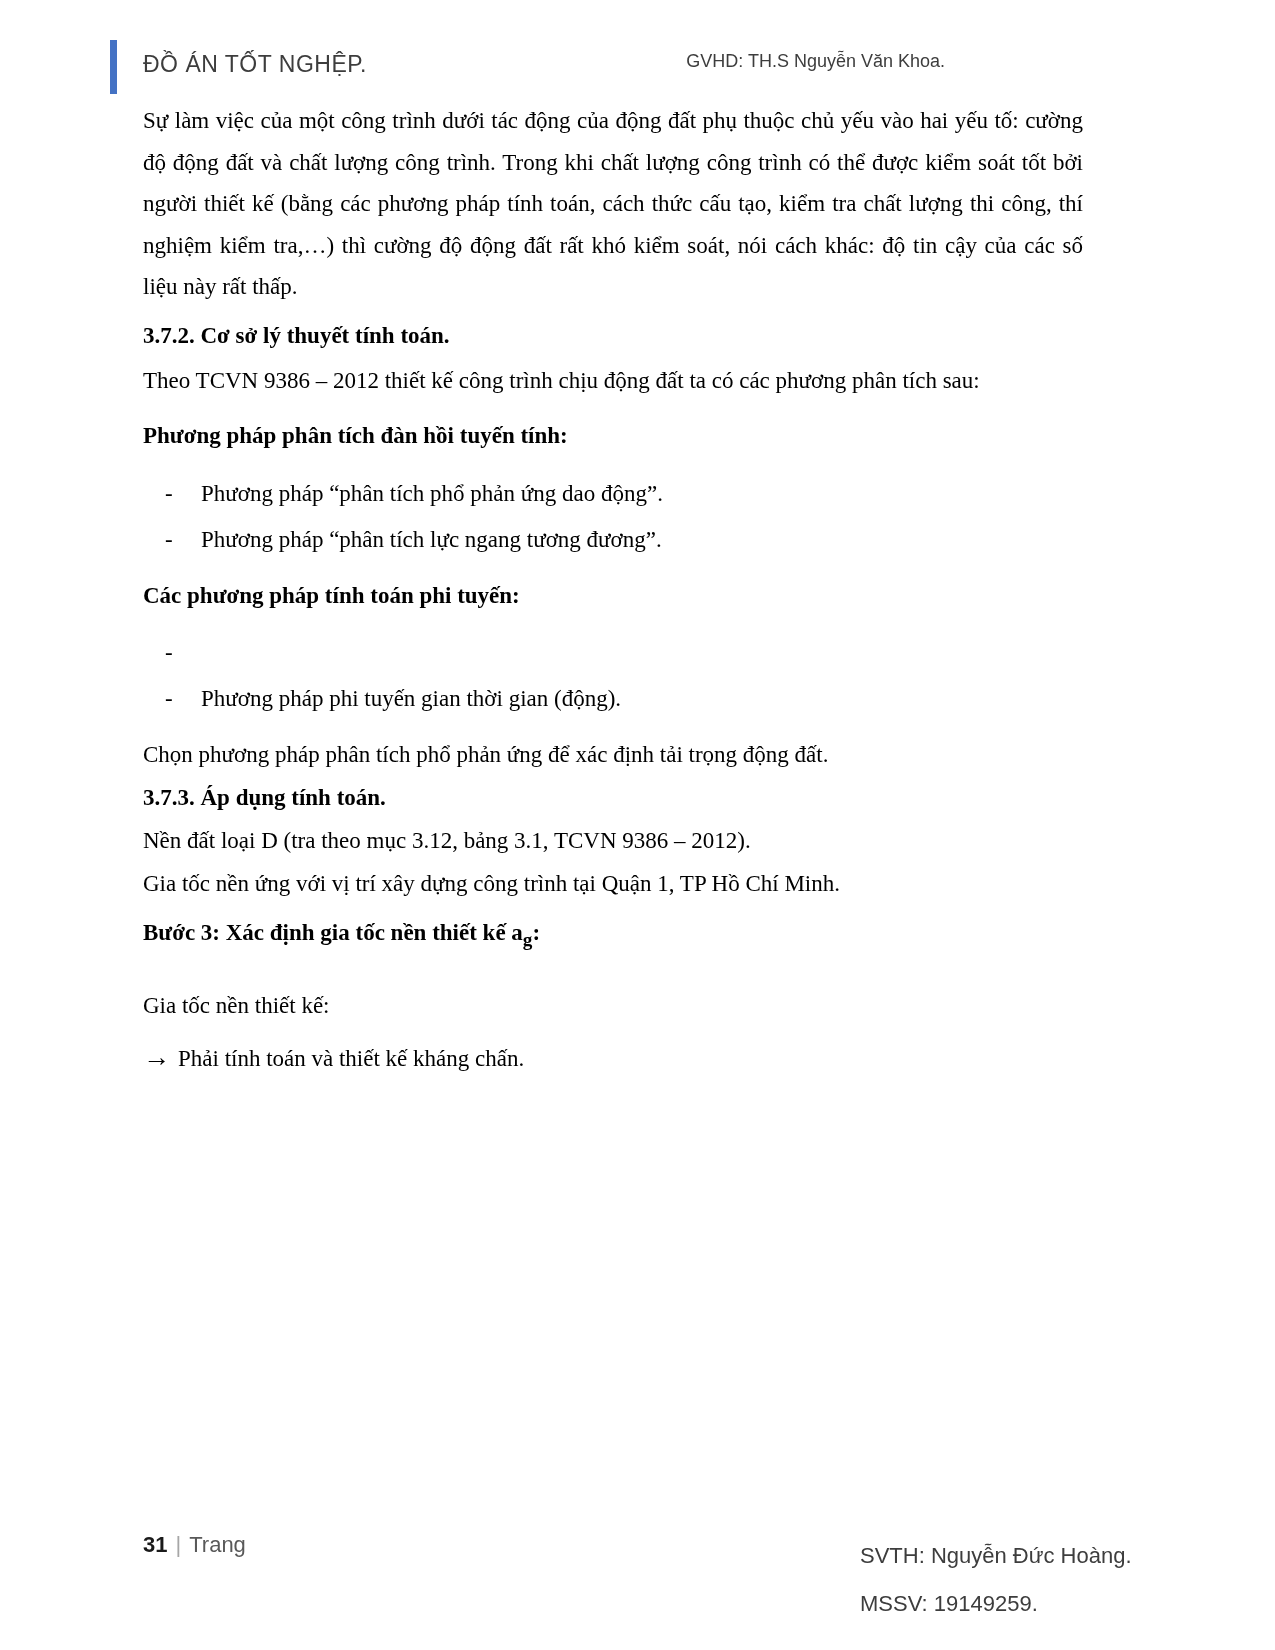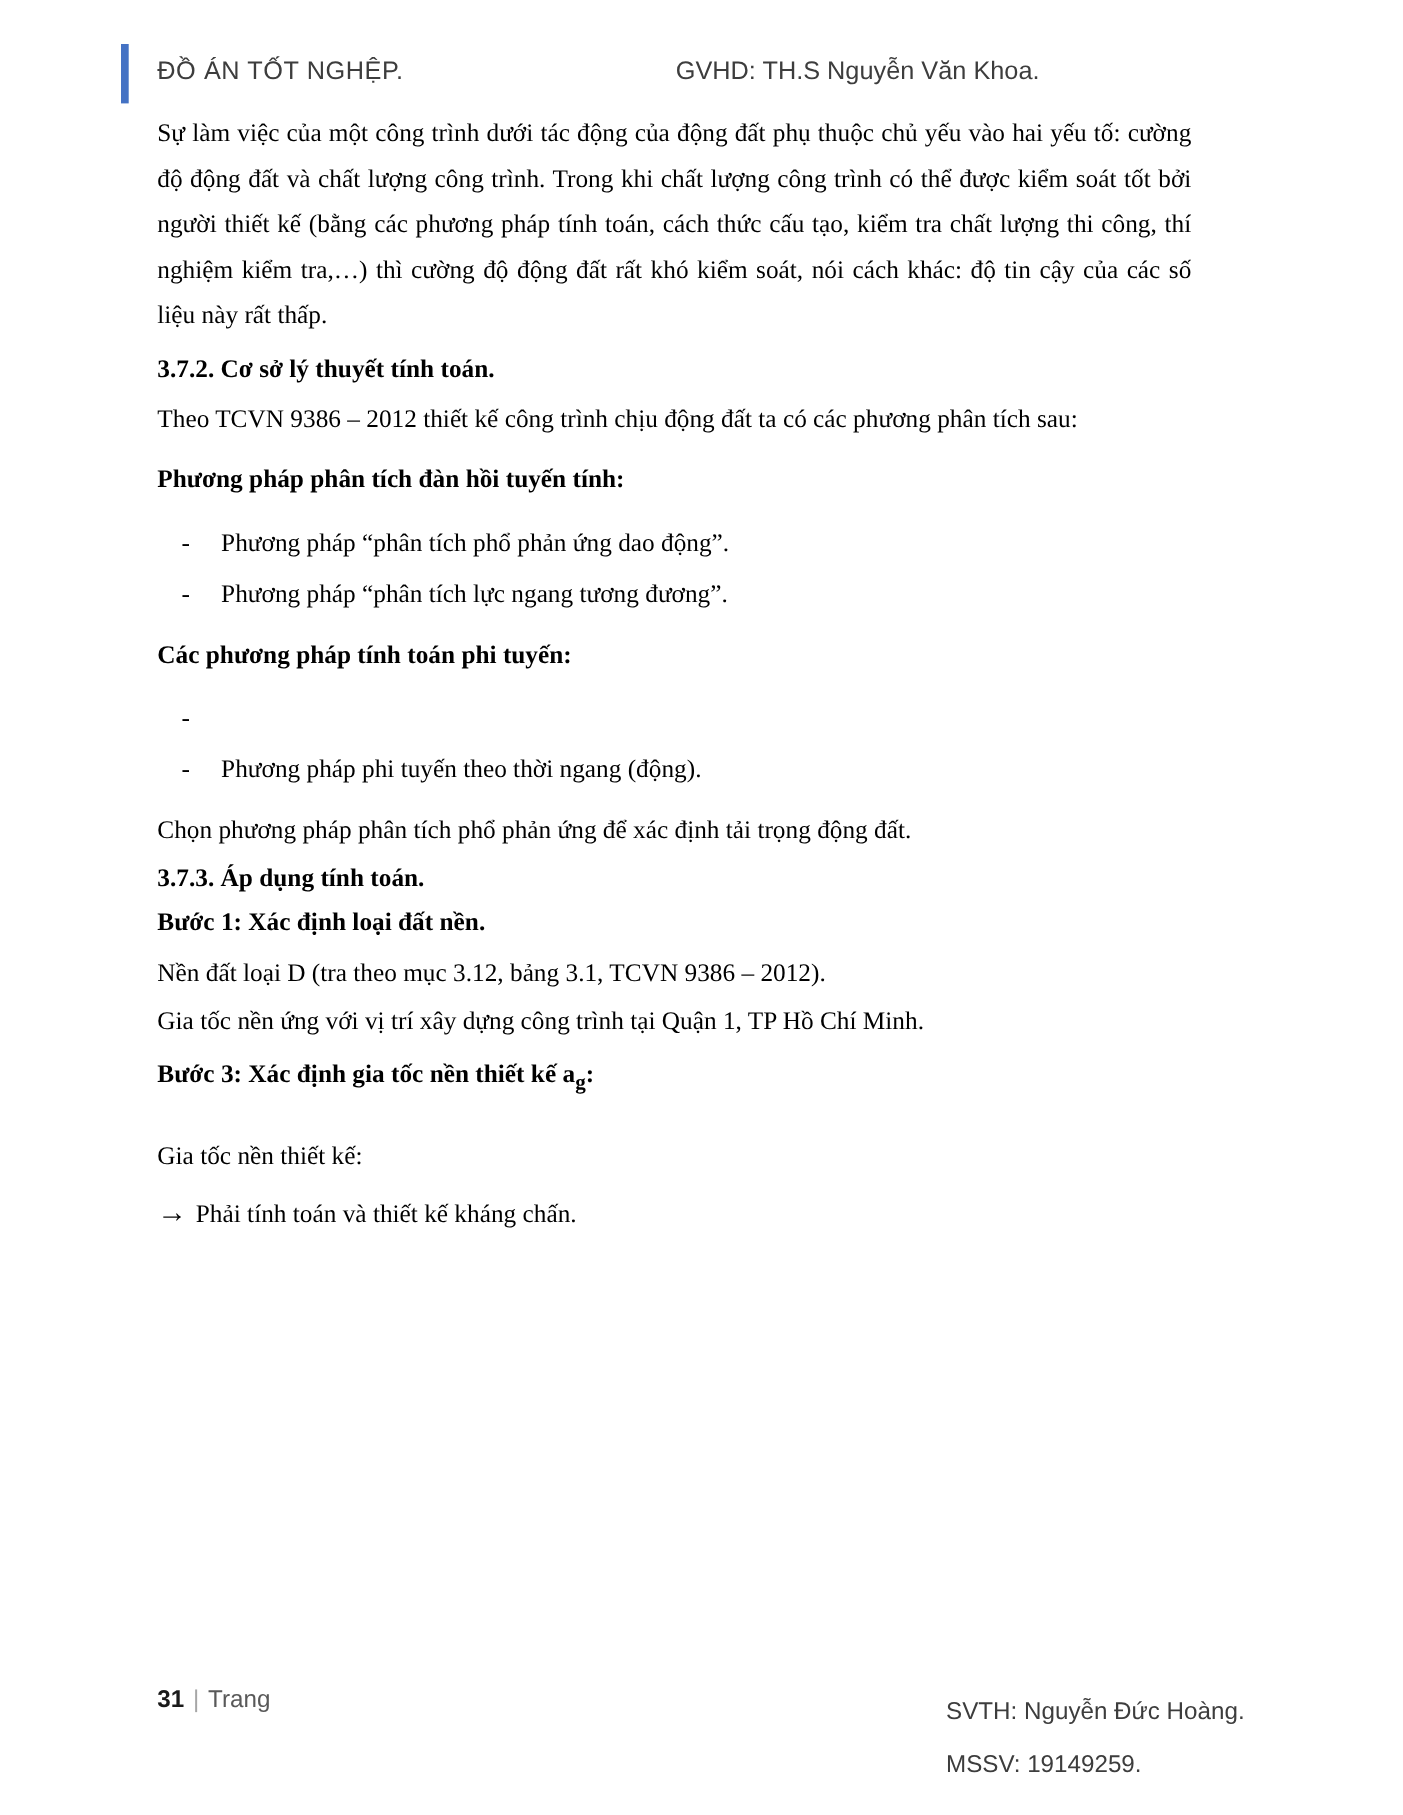--- a/index.html
+++ b/index.html
@@ -30,21 +30,21 @@
     font-family: "Liberation Sans", sans-serif;
     font-size: 23px;
     color: #3d3d3d;
     letter-spacing: 0.5px;
     white-space: nowrap;
   }
   .hdr-right {
     position: absolute;
     right: 0; top: 13px;
     font-family: "Liberation Sans", sans-serif;
-    font-size: 23px;
+    font-size: 18px;
     color: #3d3d3d;
     white-space: nowrap;
   }
   
   .content {
     position: absolute;
     top: 100px; left: 143px;
     width: 940px;
   }
   .para {
@@ -159,29 +159,28 @@
     </ul>
 
     <p class="para nojust mb14">Các phương pháp tính toán phi tuyến:</p>
 
     <ul class="bullets">
       <li>
         <span class="dash">-</span>
       </li>
       <li>
         <span class="dash">-</span>
-        <span>Phương pháp phi tuyến theo thời ngang (động).</span>
+        <span>Phương pháp phi tuyến gian thời gian (động).</span>
       </li>
     </ul>
 
     <p class="para mb4">Chọn phương pháp phân tích phổ phản ứng để xác định tải trọng động đất.</p>
 
     <h3 class="h-sec mb4">3.7.3. Áp dụng tính toán.</h3>
 
-    <h4 class="h-step mb8">Bước 1: Xác định loại đất nền.</h4>
 
     <p class="para mb2">Nền đất loại D (tra theo mục 3.12, bảng 3.1, TCVN 9386 – 2012).</p>
 
 
     <p class="para">Gia tốc nền ứng với vị trí xây dựng công trình tại Quận 1, TP Hồ Chí Minh.</p>
 
     <p class="formula"><span class="mvar"></span><sub></sub><span></span><span class="mvar"></span><sup></sup><span></span></p>
 
     <h4 class="h-step mb12"><span>Bước 3: Xác định gia tốc nền thiết kế a</span><sub>g</sub><span>:</span></h4>
 

